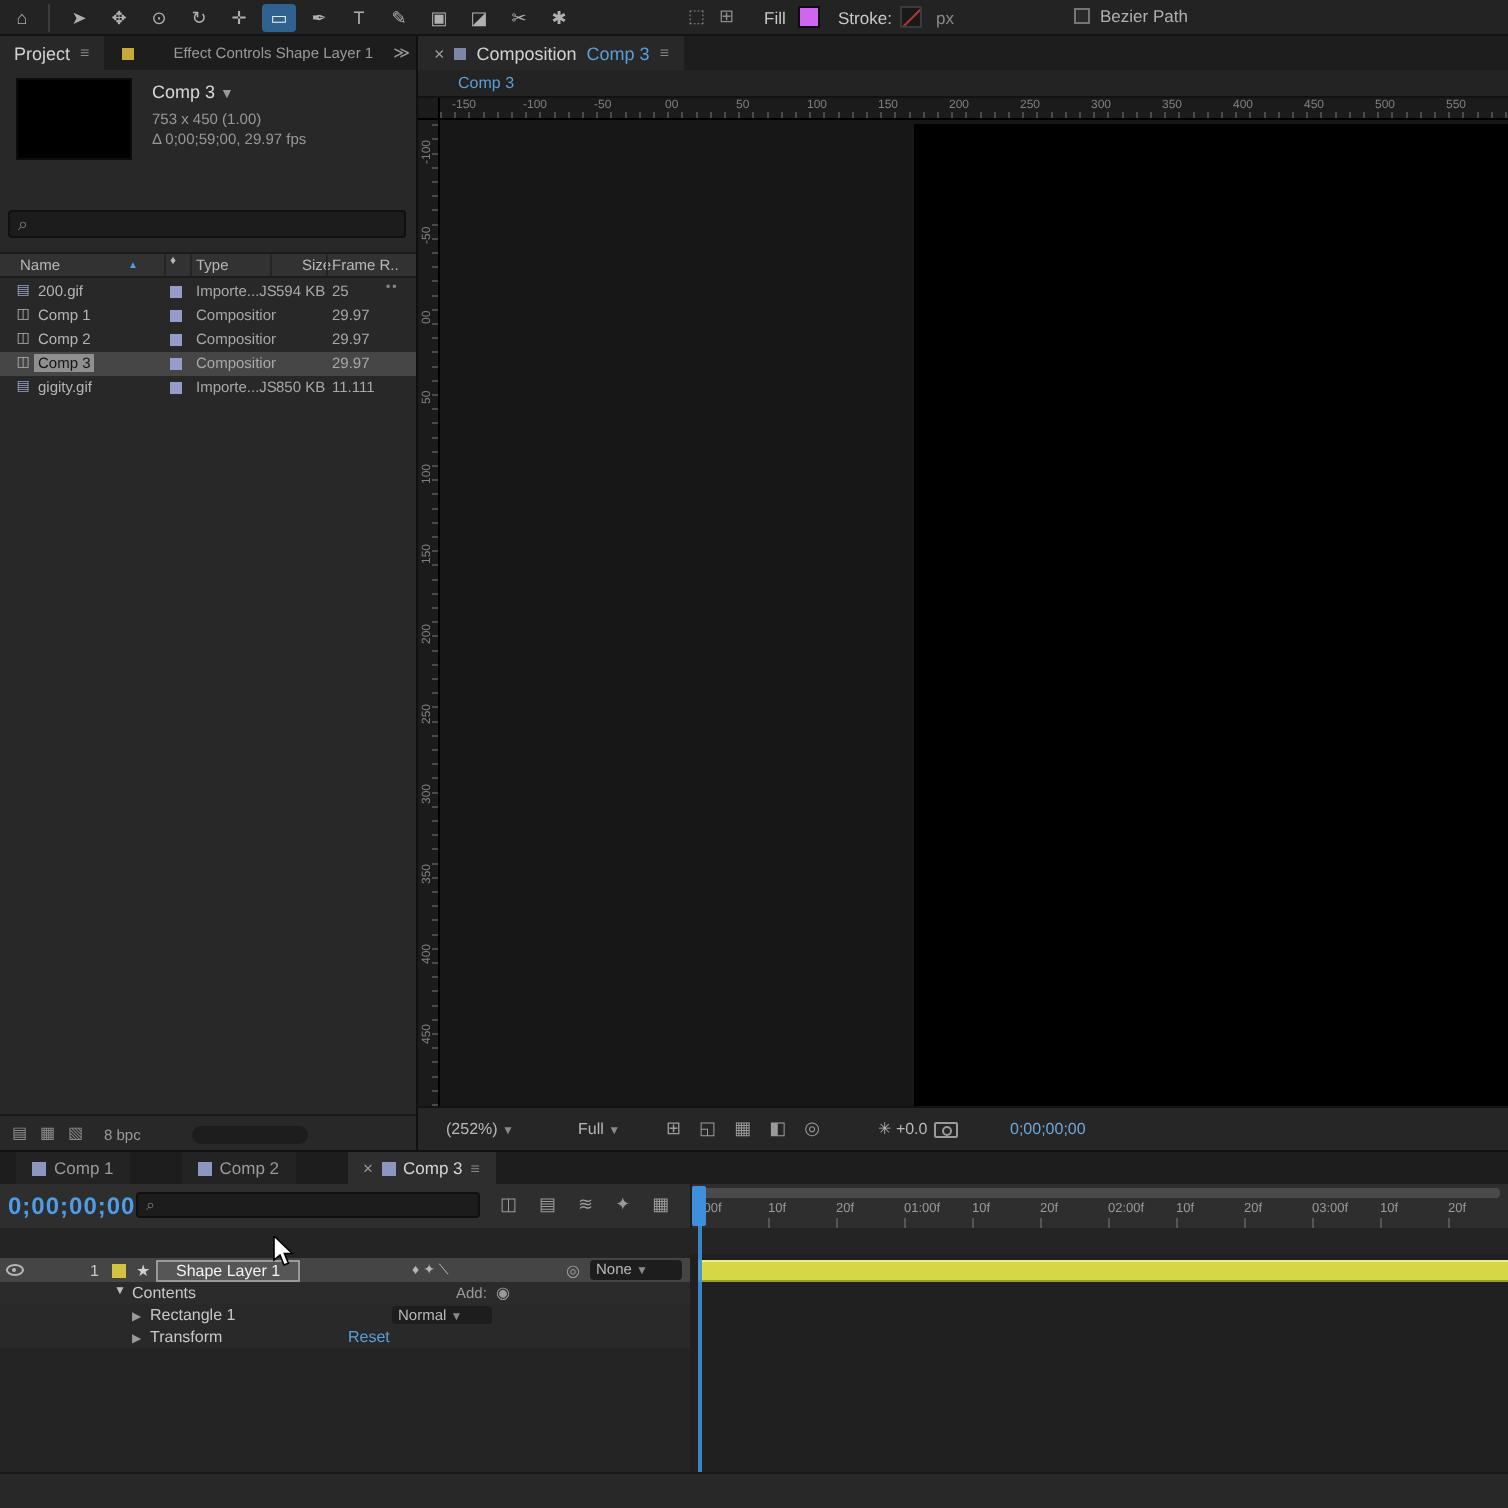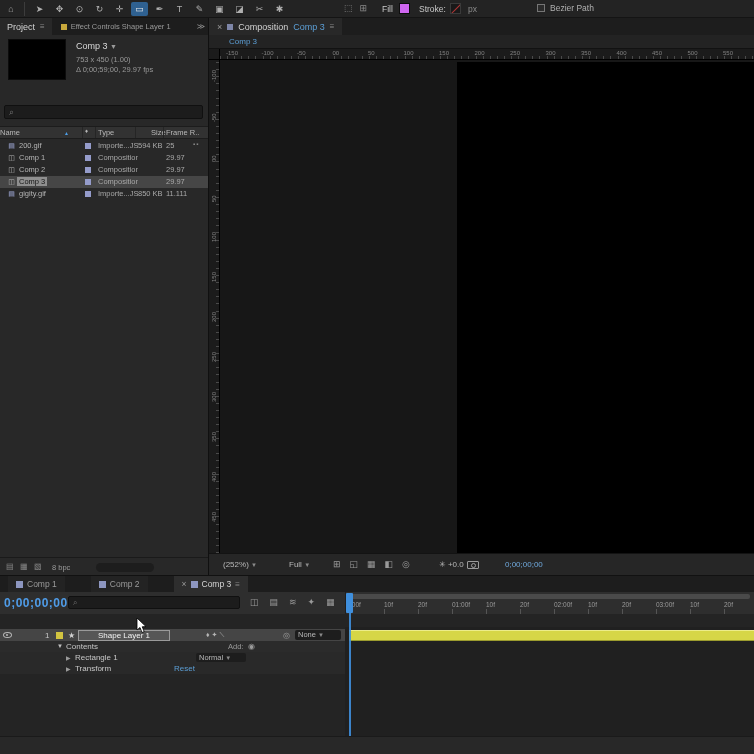--- a/index.html
+++ b/index.html
@@ -23,21 +23,21 @@
   .bezier-wrap{position:absolute;left:537px;top:3px;display:flex;gap:5px;align-items:center;}
   .checkbox{width:8px;height:8px;border:1px solid #757575;background:#2b2b2b;}
   .bezier-label{font-size:8.5px;color:#b0b0b0;}
 
   
   #project{position:absolute;left:0;top:18px;width:208px;height:557px;background:#282828;}
   .pj-tabbar{position:absolute;left:0;top:0;width:208px;height:17px;background:#1d1d1d;display:flex;align-items:center;}
   .pj-tab{height:17px;padding:0 7px;background:#282828;color:#d2d2d2;font-size:9px;display:flex;align-items:center;gap:5px;}
   .pj-tab .menu{color:#8a8a8a;font-size:8px;}
   .ec-icon{width:6px;height:6px;background:#c8a83c;margin-left:9px;}
-  .ec-label{font-size:7.5px;color:#9a9a9a;margin-left:4px;white-space:nowrap;overflow:hidden;max-width:104px;}
+  .ec-label{font-size:7.5px;color:#9a9a9a;margin-left:20px;white-space:nowrap;overflow:hidden;max-width:104px;}
   .pj-overflow{position:absolute;right:3px;top:4px;color:#9a9a9a;font-size:8px;}
   .pj-thumb{position:absolute;left:8px;top:21px;width:58px;height:41px;background:#000;border:1px solid #0c0c0c;}
   .pj-comp-name{position:absolute;left:76px;top:23px;font-size:9px;color:#d8d8d8;}
   .pj-caret{color:#9a9a9a;font-size:7px;}
   .pj-comp-size{position:absolute;left:76px;top:37px;font-size:7.5px;color:#989898;}
   .pj-comp-dur{position:absolute;left:76px;top:47px;font-size:7.5px;color:#989898;}
   .pj-search{position:absolute;left:4px;top:87px;width:199px;height:14px;background:#1c1c1c;border:1px solid #101010;border-radius:2px;color:#7a7a7a;font-size:9px;line-height:12px;padding-left:4px;}
   .pj-header{position:absolute;left:0;top:108px;width:208px;height:13px;background:#323232;border-top:1px solid #1c1c1c;border-bottom:1px solid #1c1c1c;font-size:7.5px;color:#b8b8b8;}
   .pj-header span{position:absolute;top:1px;}
   .pj-header .cdiv{position:absolute;top:0;width:1px;height:11px;background:#252525;}
@@ -107,21 +107,21 @@
   .tl-colhead{position:absolute;left:0;top:38px;width:754px;height:13px;background:#2e2e2e;border-top:1px solid #1c1c1c;border-bottom:1px solid #1c1c1c;font-size:7px;color:#8a8a8a;}
   .tl-colhead .cdiv{position:absolute;top:0;width:1px;height:11px;background:#232323;}
   .eye{position:absolute;width:9px;height:6px;border-radius:50%;border:1px solid #b8b8b8;}
   .eye::after{content:"";position:absolute;left:2px;top:1px;width:2px;height:2px;border-radius:50%;background:#b8b8b8;}
   .eye.dim{border-color:#8a8a8a;} .eye.dim::after{background:#8a8a8a;}
   .rowL{position:absolute;left:0;width:345px;}
   .lane{position:absolute;left:345px;top:51px;width:409px;height:109px;background:#202020;}
   .ybar{position:absolute;left:349px;top:54px;width:405px;height:11px;background:#d6d647;border-top:1px solid #ecec8a;border-bottom:1px solid #9c9c2e;}
   .tl-txt{position:absolute;font-size:8px;color:#c8c8c8;white-space:nowrap;}
   .tl-dim{color:#9a9a9a;}
-  .namebox{position:absolute;left:78px;top:54px;height:11px;line-height:9px;padding:0 19px;background:#565656;border:1px solid #9a9a9a;font-size:8px;color:#f2f2f2;}
+  .namebox{position:absolute;left:78px;top:54px;height:11px;line-height:9px;padding:0 9px;background:#565656;border:1px solid #9a9a9a;font-size:8px;color:#f2f2f2;}
   .dd{position:absolute;height:10px;background:#1d1d1d;border-radius:2px;font-size:7.5px;color:#b8b8b8;line-height:10px;padding:0 3px;}
   .dd .dd-caret{color:#8a8a8a;font-size:6px;}
   .swatch-y{position:absolute;left:56px;top:56px;width:7px;height:7px;background:#d2c440;}
   .tl-bottom{position:absolute;left:0;top:160px;width:754px;height:19px;background:#282828;border-top:1px solid #1a1a1a;}
   .playhead-line{position:absolute;left:349px;top:17px;width:2px;height:143px;background:#3f8fdd;opacity:.9;z-index:6;}
   .playhead-handle{position:absolute;left:346px;top:17px;width:7px;height:20px;background:#3f8fdd;border-radius:1px;z-index:6;}
   #cursor{position:absolute;left:136px;top:618px;z-index:20;}
 </style>
 </head>
 <body>
@@ -173,21 +173,21 @@
     <div class="pj-thumb"></div>
     <div class="pj-comp-name">
       <span>Comp 3</span> <span class="pj-caret">▼</span>
     </div>
     <div class="pj-comp-size">753 x 450 (1.00)</div>
     <div class="pj-comp-dur">Δ 0;00;59;00, 29.97 fps</div>
     <div class="pj-search">
       <span>⌕</span>
     </div>
     <div class="pj-header">
-      <span style="left:0">Name</span>
+      <span style="left:10px">Name</span>
       <span style="left:64px;color:#4d9ee8;font-size:5px;top:3px">▲</span>
       <span style="left:85px;font-size:6px">♦</span>
       <span style="left:98px">Type</span>
       <span style="left:151px">Size</span>
       <span style="left:166px">Frame R..</span>
       <span class="cdiv" style="left:82px"></span>
       <span class="cdiv" style="left:95px"></span>
       <span class="cdiv" style="left:135px"></span>
       <span class="cdiv" style="left:163px"></span>
     </div>

